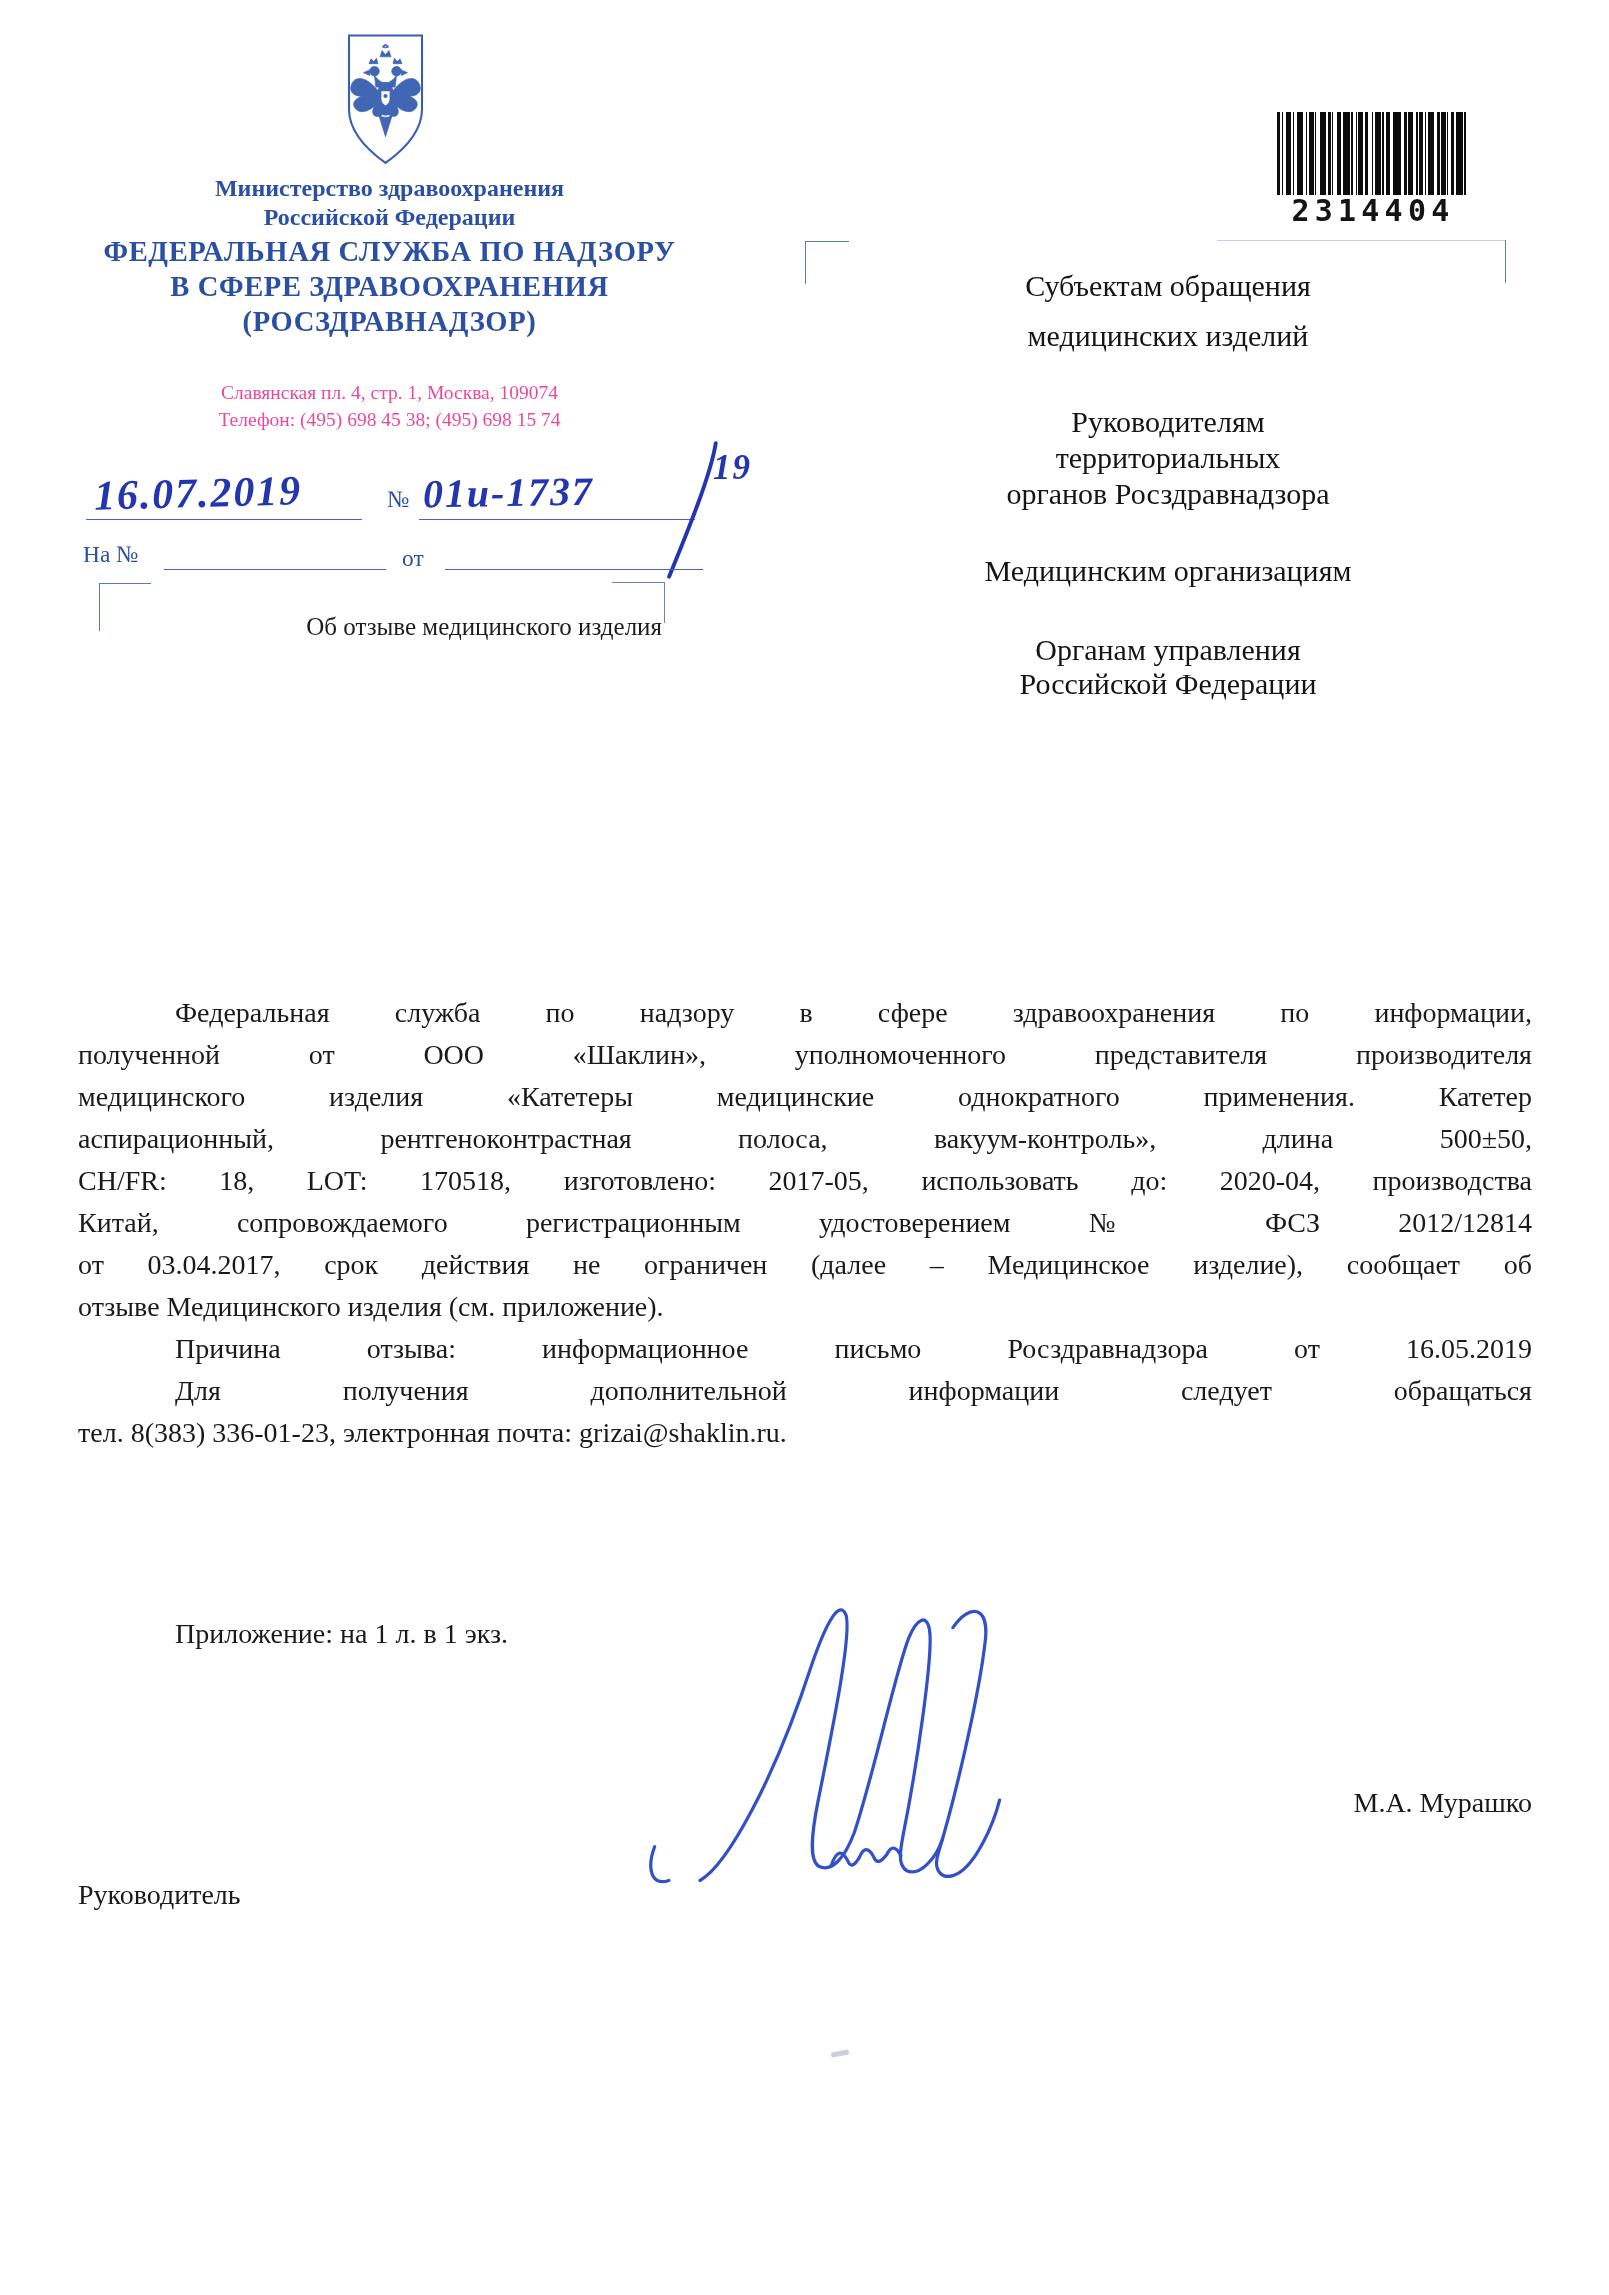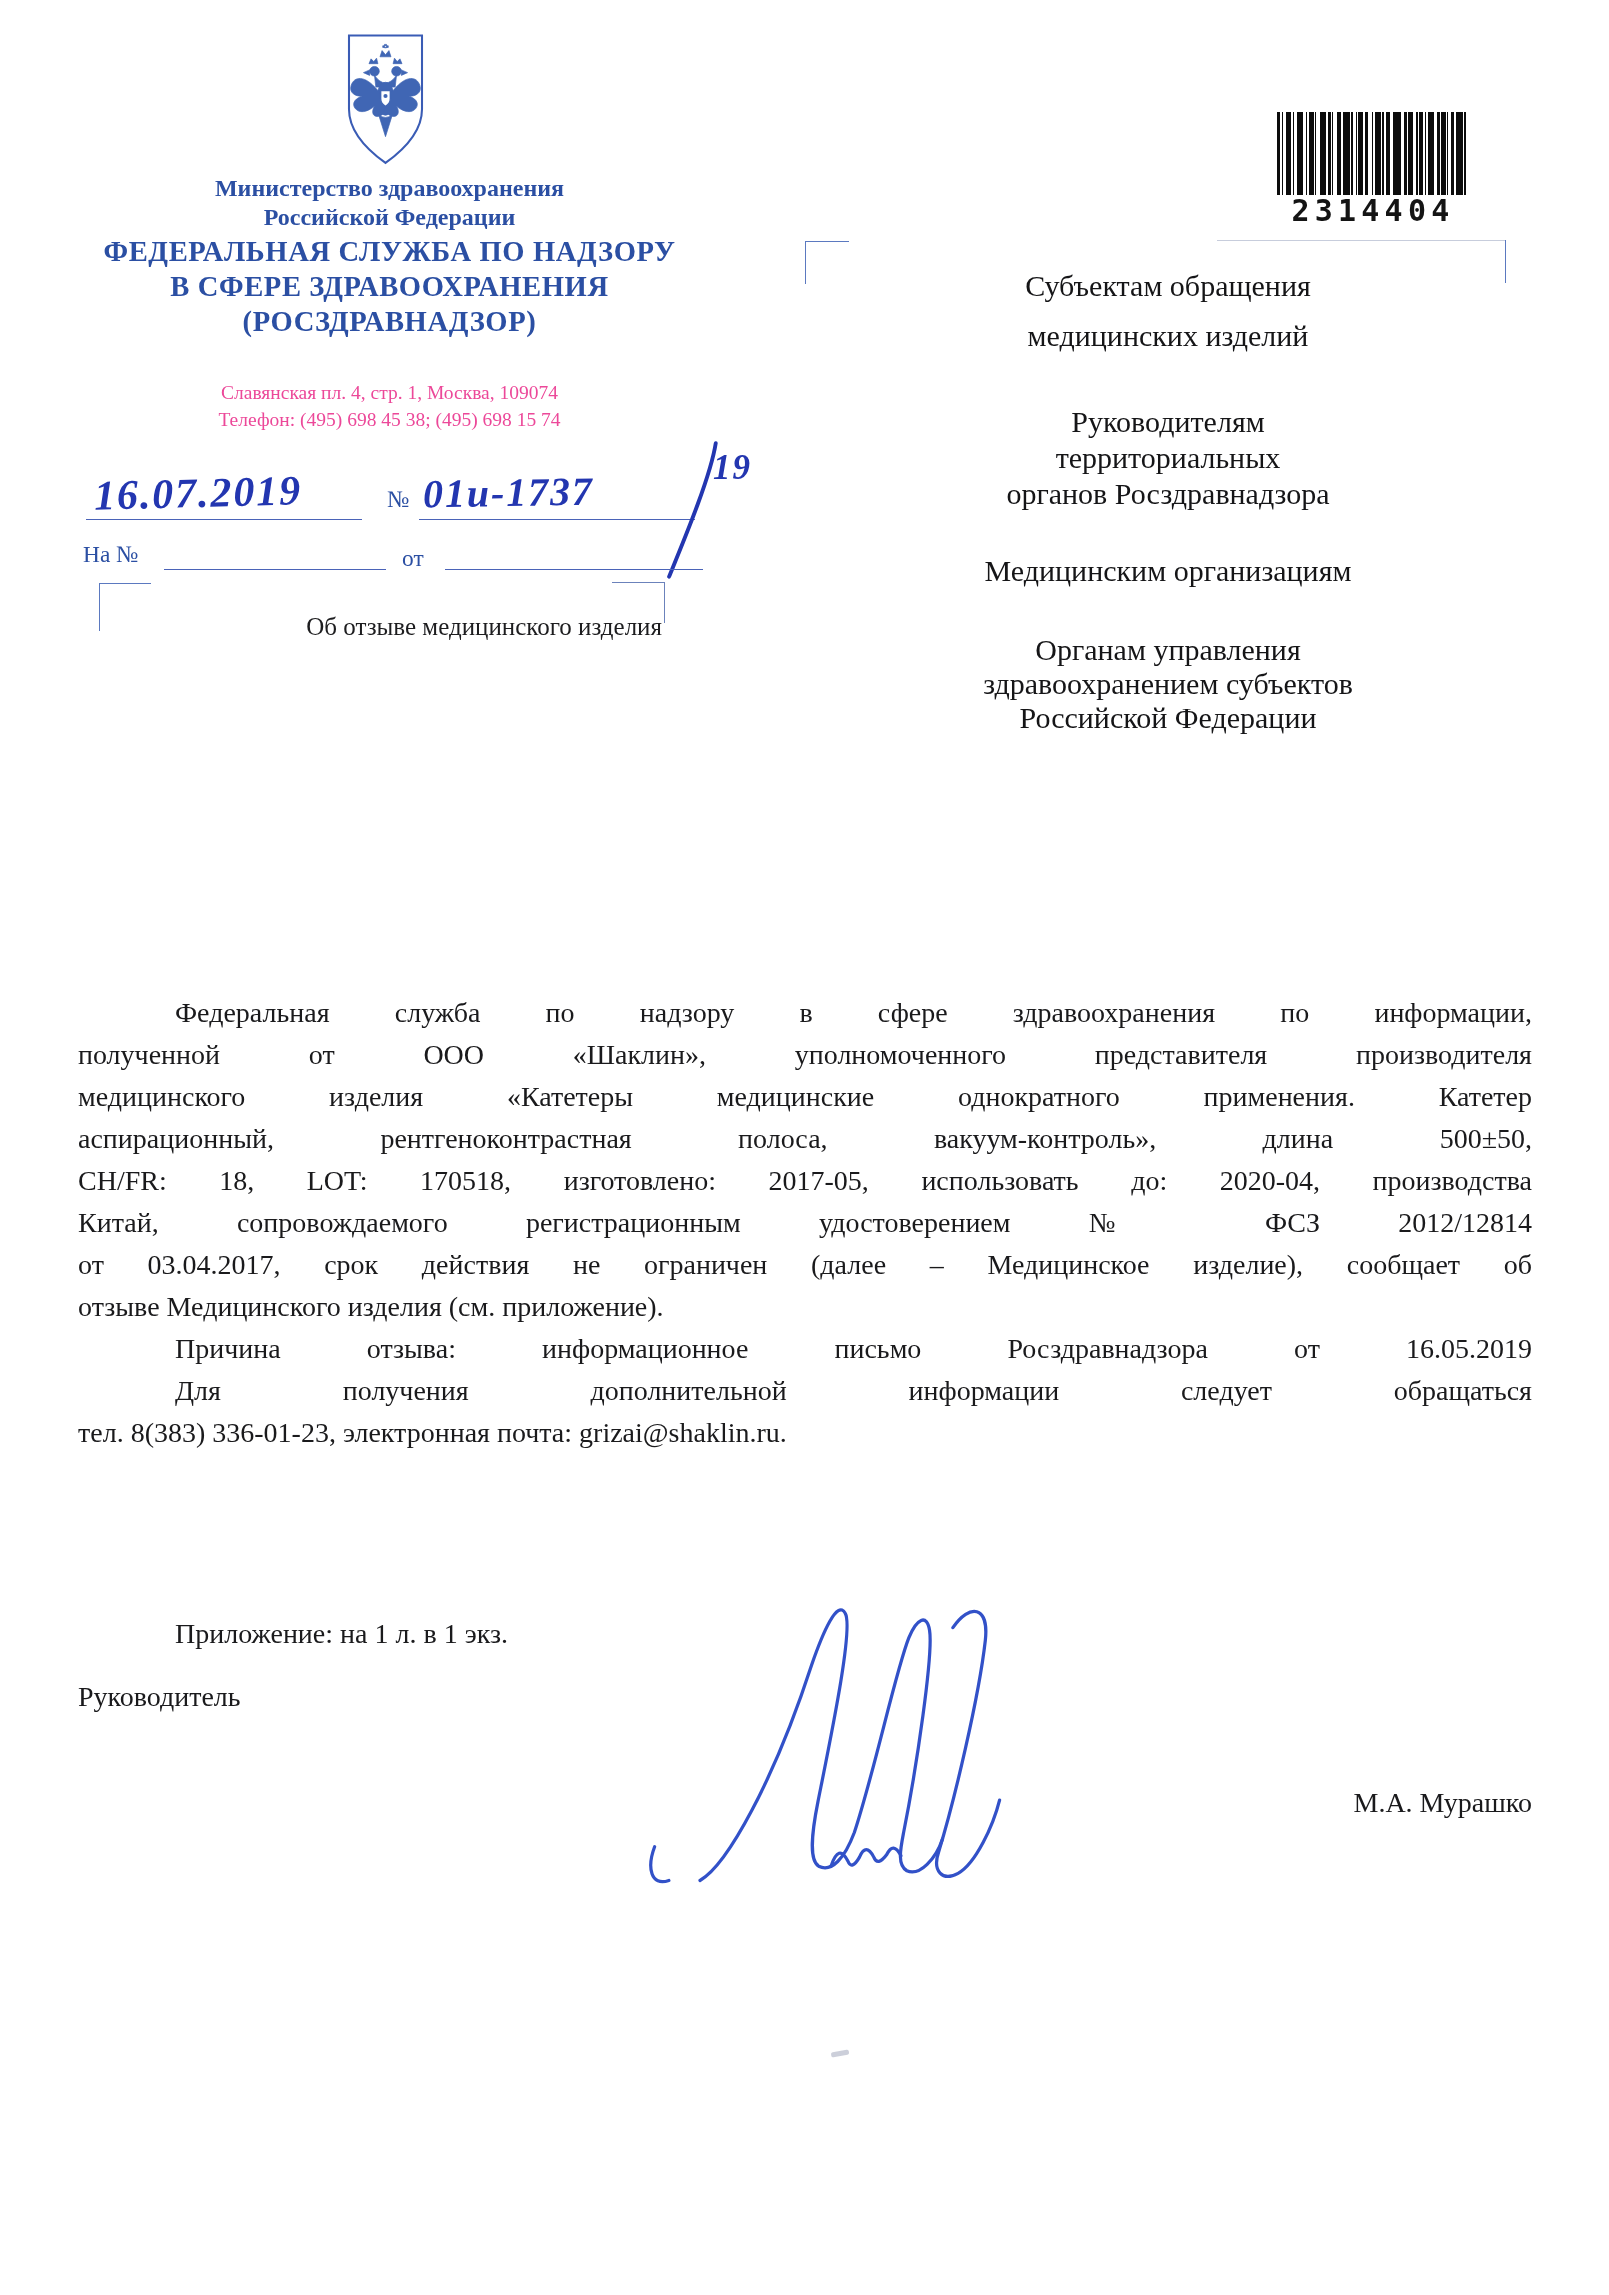--- a/index.html
+++ b/index.html
@@ -34,21 +34,21 @@
   .recip.g1{line-height:50px;}
   .recip.g2{line-height:36px;}
   .recip.g3{line-height:36px;}
   .recip.g4{line-height:34px;}
   
   #body-block{left:78px; top:992px; width:1454px; font-size:28px; color:#1a1a1c;}
   .bline{height:42px; line-height:42px; text-align:justify; text-align-last:justify; overflow:visible;}
   .bline.first{text-indent:97px;}
   .bline.lastline{text-align-last:left;}
   .attach{left:78px; top:1618px; width:1454px; font-size:28px; text-indent:97px;}
-  .role{left:78px; top:1681px; font-size:28px;}
+  .role{left:78px; top:1879px; font-size:28px;}
   .signer{left:1272px; top:1787px; width:260px; text-align:right; font-size:28px;}
   .artifact{left:831px; top:2051px; width:18px; height:4.5px; background:#9aa0b5;
     opacity:.5; transform:rotate(-10deg); border-radius:1.9px;}
 </style>
 </head>
 <body>
 
 <div id="page">
 
   <div class="abs" style="left:344px; top:32px; width:83px; height:135px;">
@@ -153,21 +153,20 @@
   <div class="abs recip g2" style="top:404px;">
     <div>Руководителям</div>
     <div>территориальных</div>
     <div>органов Росздравнадзора</div>
   </div>
   <div class="abs recip g3" style="top:553px;">
     <div>Медицинским организациям</div>
   </div>
   <div class="abs recip g4" style="top:633px;">
     <div>Органам управления</div>
-    <div>здравоохранением субъектов</div>
     <div>Российской Федерации</div>
   </div>
 
   <div class="abs" id="body-block">
     <div class="bline first">Федеральная служба по надзору в сфере здравоохранения по информации,</div>
     <div class="bline">полученной от ООО «Шаклин», уполномоченного представителя производителя</div>
     <div class="bline">медицинского изделия «Катетеры медицинские однократного применения. Катетер</div>
     <div class="bline">аспирационный, рентгеноконтрастная полоса, вакуум-контроль», длина 500±50,</div>
     <div class="bline">CH/FR: 18, LOT: 170518, изготовлено: 2017-05, использовать до: 2020-04, производства</div>
     <div class="bline">Китай, сопровождаемого регистрационным удостоверением № ФСЗ 2012/12814</div>

